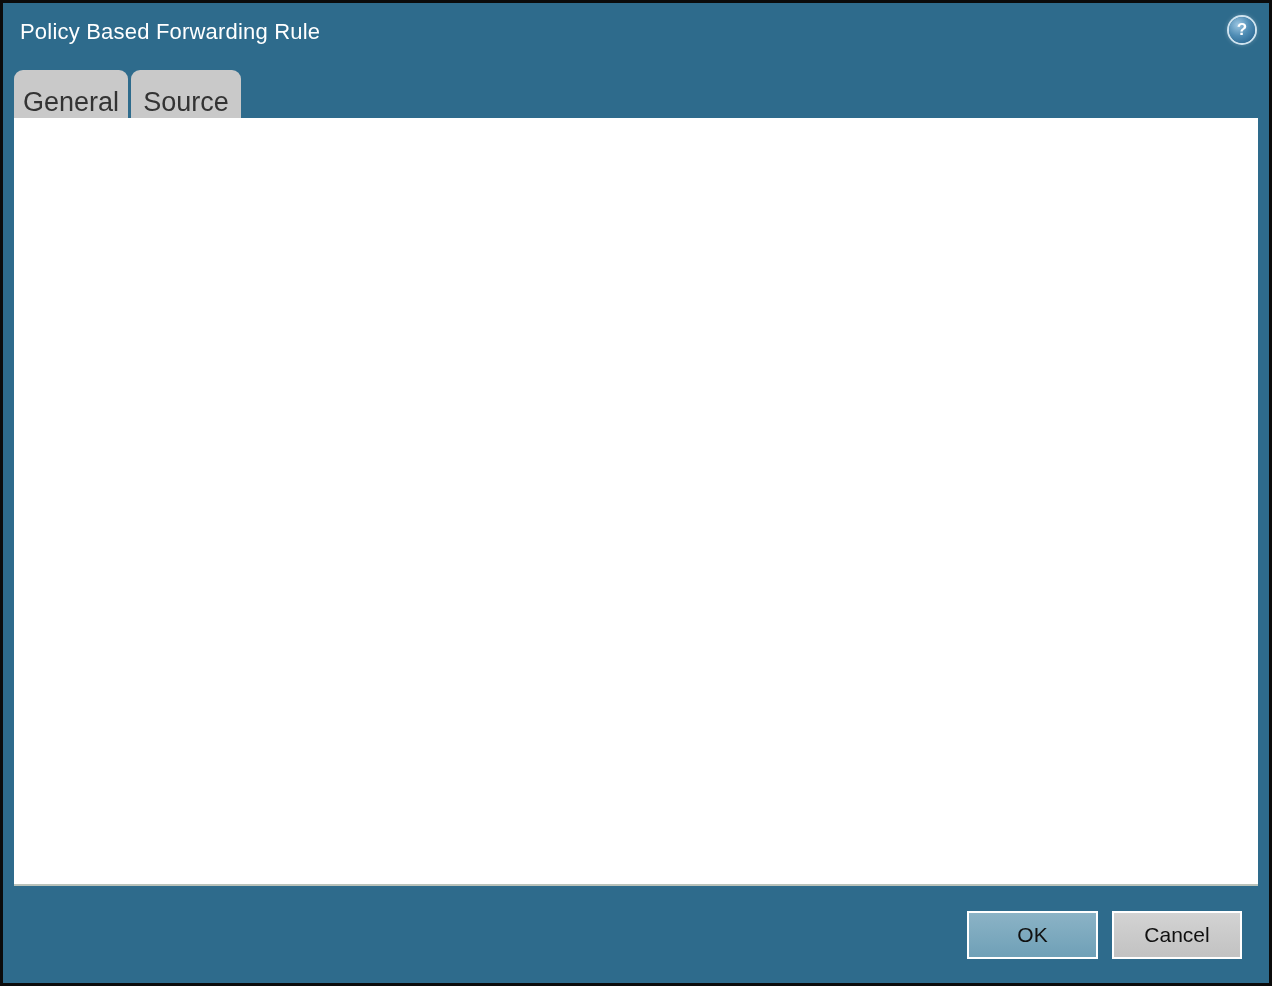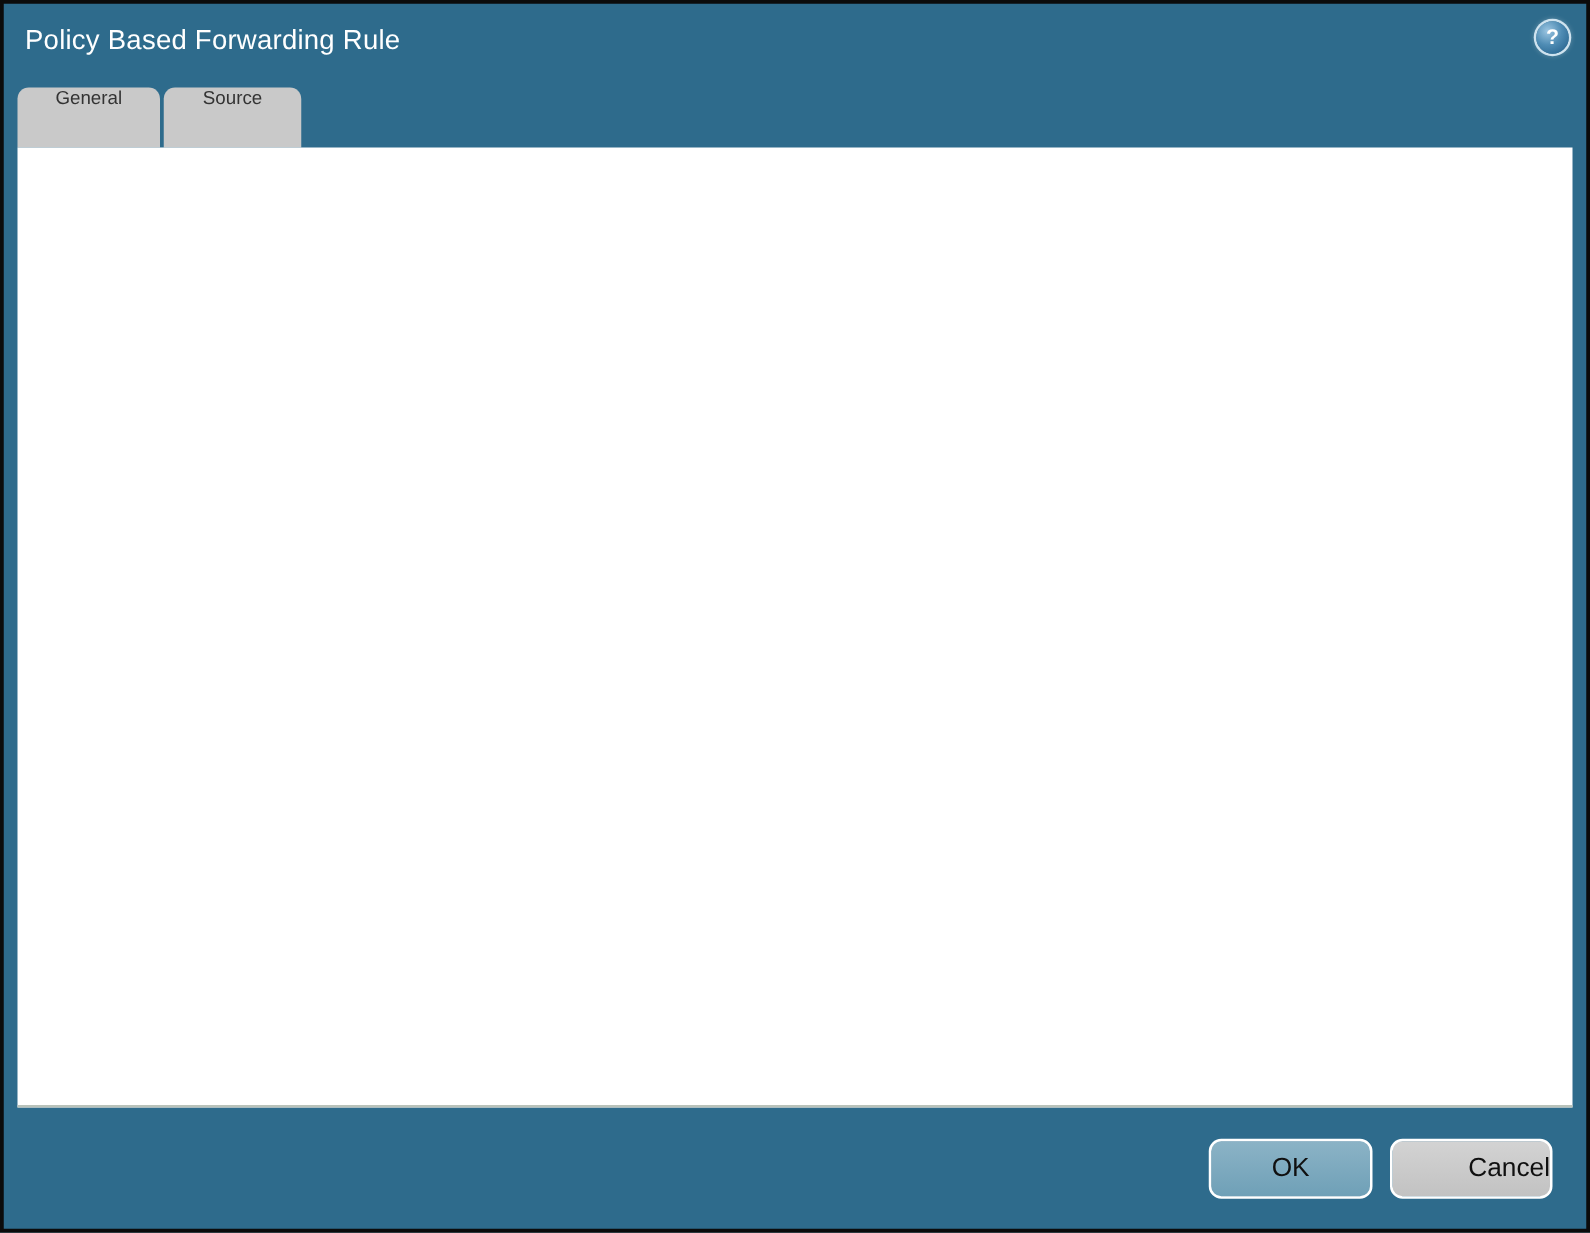--- a/index.html
+++ b/index.html
@@ -9,22 +9,22 @@
   
   .dlg-title{position:absolute;top:16px;left:17px;color:#ffffff;font-size:22px;
     font-weight:400;letter-spacing:.2px;}
   .help-btn{position:absolute;top:12px;left:1224px;width:30px;height:30px;cursor:pointer;}
   .help-circle{width:26px;height:26px;margin:2px;border-radius:50%;
     background:radial-gradient(circle at 35% 30%, #9cc6e2 0%, #4f8cb4 45%, #1d5a86 100%);
     box-shadow:0 0 0 2px #cfe3ef, 0 0 4px 2px rgba(255,255,255,.25);
     color:#fff;font-weight:bold;font-size:17px;line-height:26px;text-align:center;}
   
   .tab{position:absolute;top:67px;height:48px;background:#c9c9c9;color:#333;
-    border-radius:9px 9px 0 0;display:flex;align-items:flex-start;justify-content:center;
-    font-size:15px;cursor:pointer;box-sizing:border-box;}
+    border-radius:9px 9px 0 0;display:flex;align-items:flex-end;justify-content:center;
+    font-size:27px;cursor:pointer;box-sizing:border-box;}
   .tab.active{top:64px;height:51px;background:#ffffff;z-index:3;color:#222;}
   .tab-general{left:11px;width:114px;}
   .tab-source{left:128px;width:110px;}
   .tab-dest{left:241px;width:333px;}
   .tab-forwarding{left:584px;width:148px;}
   
   .content{position:absolute;left:11px;top:115px;width:1244px;height:766px;
     background:#ffffff;border-bottom:2px solid #b9c2ba;z-index:2;}
   .flabel{position:absolute;width:208px;text-align:right;font-size:20px;color:#3a3a3a;
     line-height:34px;}
@@ -67,24 +67,24 @@
     border:1px solid #c2c496;position:relative;}
   .ic-add::before,.ic-add::after{content:"";position:absolute;background:#8aa629;}
   .ic-add::before{left:50%;top:4px;bottom:4px;width:5px;margin-left:-2.5px;}
   .ic-add::after{top:50%;left:4px;right:4px;height:5px;margin-top:-2.5px;}
   .ic-del{width:26px;height:23px;border-radius:5px;background:#f2e7e7;
     border:1px solid #d9bcbc;position:relative;}
   .ic-del::after{content:"";position:absolute;top:50%;left:5px;right:5px;height:5px;
     margin-top:-2.5px;background:#bf6b70;border-radius:2px;}
   
   .btn{position:absolute;top:908px;height:48px;box-sizing:border-box;border:2px solid #ffffff;
-    border-radius:10px;font-size:21px;display:flex;align-items:center;justify-content:center;
+    border-radius:0;font-size:21px;display:flex;align-items:center;justify-content:center;
     cursor:pointer;color:#101010;z-index:4;}
   .btn-ok{left:964px;width:131px;background:linear-gradient(#8bb3c6,#6fa0b7);}
-  .btn-cancel{left:1109px;width:130px;background:linear-gradient(#d3d3d3,#c2c2c2);justify-content:flex-end;}
+  .btn-cancel{left:1109px;width:130px;background:linear-gradient(#d3d3d3,#c2c2c2);}
 </style>
 </head>
 <body>
 
 <div class="window">
 
   <div class="dlg-title">Policy Based Forwarding Rule</div>
   <div class="help-btn">
     <div class="help-circle">?</div>
   </div>

